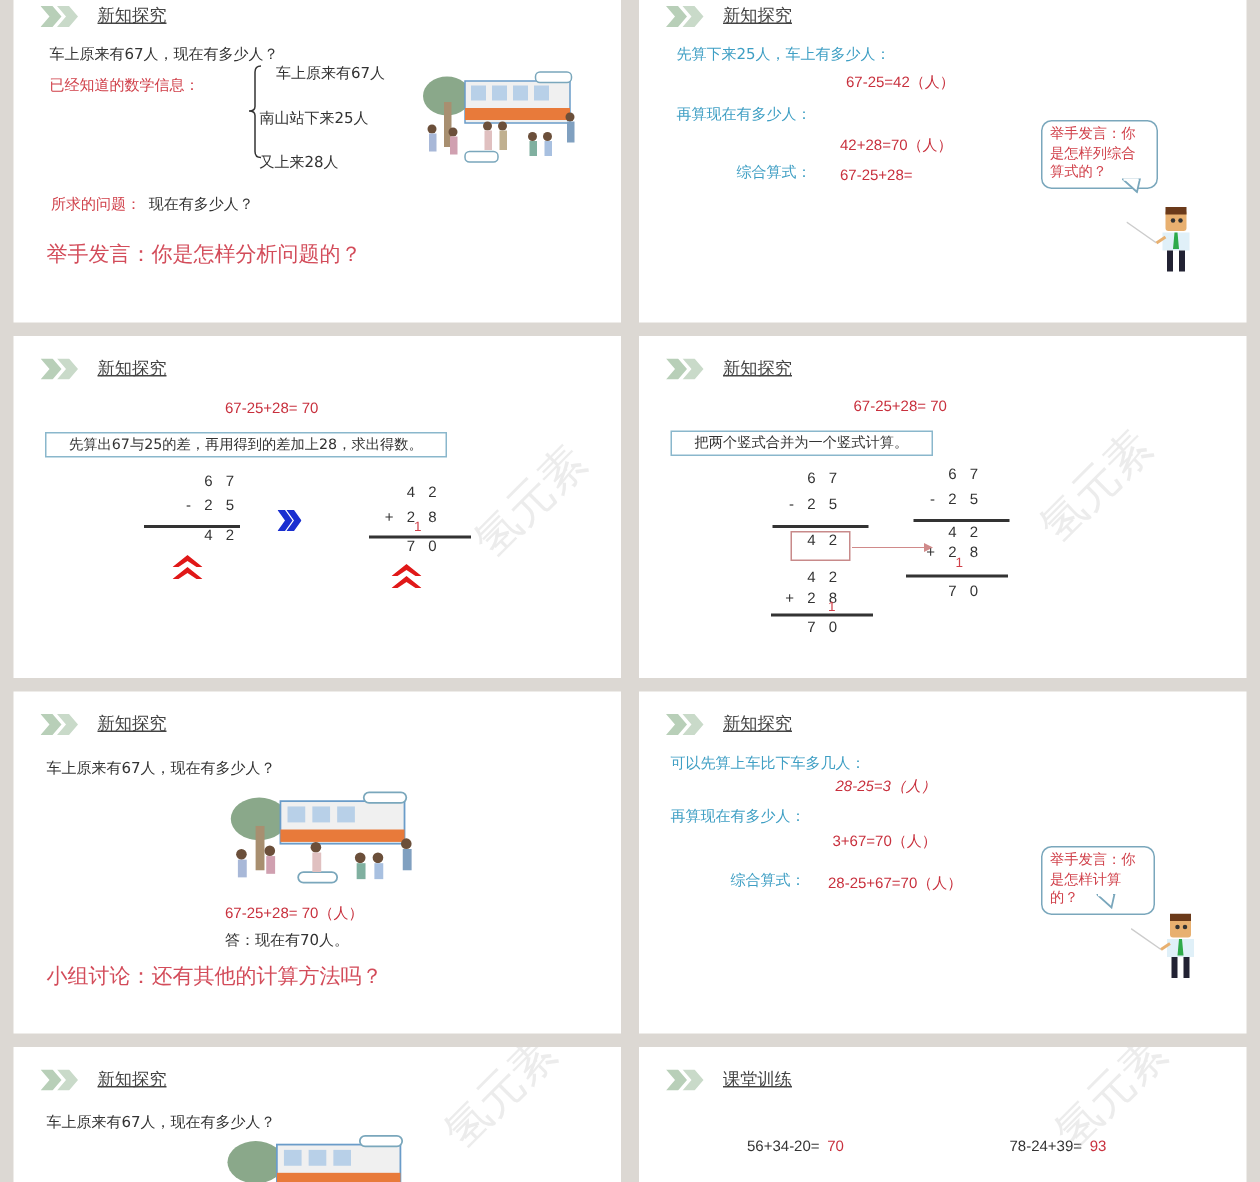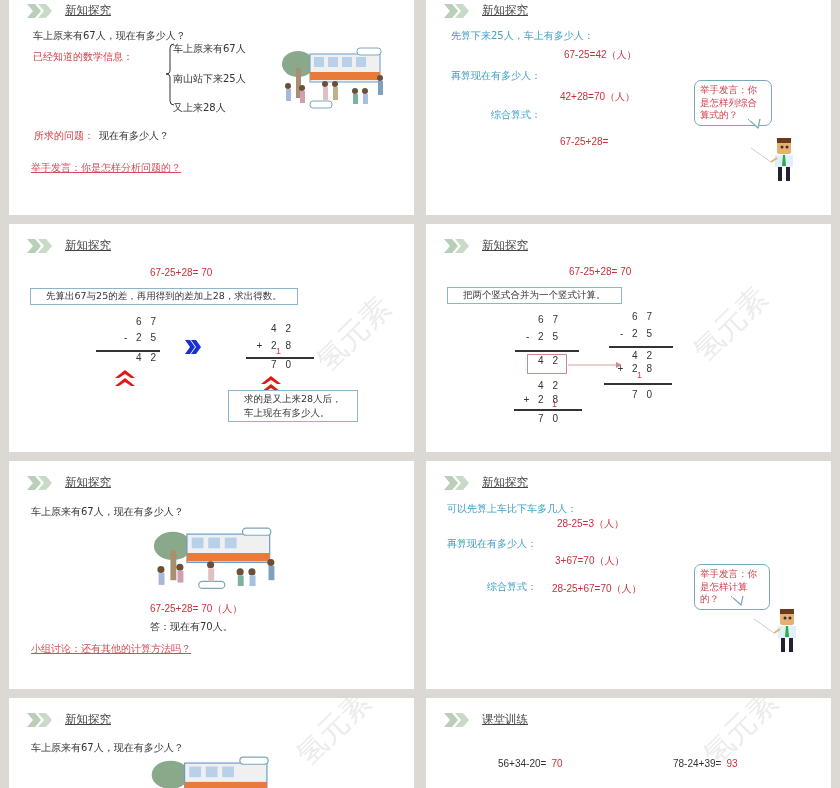--- a/index.html
+++ b/index.html
@@ -16,21 +16,21 @@
   .s8 { left: 426px; top: 698px; width: 405px; height: 100px; }
 
   .hdr { position: absolute; left: 18px; display: flex; align-items: center; }
   .chev { width: 28px; height: 14px; position: relative; margin-right: 10px; }
   .chev svg { display: block; }
   .hdr-title { font-size: 11.5px; color: #444; font-family: "DejaVu Serif", serif; text-decoration: underline; }
 
   .abs { position: absolute; white-space: nowrap; }
   .t-dark { color: #333; font-size: 10px; }
   .t-red { color: #d0404a; font-size: 10px; }
-  .t-pink { color: #d34c5a; font-size: 10px; text-decoration: underline; }
+  .t-pink { color: #d34c5a; font-size: 14px; }
   .t-blue { color: #3f9fc4; font-size: 10px; }
   .eq-red { color: #c8303d; font-size: 10px; font-family: "Liberation Sans", sans-serif; }
   .boxed { border: 1px solid #8ab7cc; padding: 1px 15px; background: #fff; }
   .bubble { position: absolute; border: 1.5px solid #7aa7bc; border-radius: 7px; background: #fff; color: #d0404a; font-size: 9.5px; line-height: 12.5px; padding: 3px 5px; }
   .col { font-family: "Liberation Sans", sans-serif; font-size: 10px; color: #333; letter-spacing: 3px; text-align: right; }
   .rule { position: absolute; height: 1.5px; background: #333; }
   .carry { color: #d0404a; font-size: 9px; font-family: "Liberation Sans", sans-serif; }
   .watermark { position: absolute; color: rgba(200,200,200,0.35); font-size: 30px; transform: rotate(-45deg); font-family: "DejaVu Serif", serif; }
 </style>
 </head>
@@ -44,21 +44,21 @@
           <polygon points="11,0 19,0 25,7 19,14 11,14 17,7" fill="#c9dac9"></polygon>
         </svg>
     </span>
     <span class="hdr-title">新知探究</span>
   </div>
   <div class="abs t-dark" style="left:24px; top:35px;">车上原来有67人，现在有多少人？</div>
   <div class="abs t-red" style="left:24px; top:56px;">已经知道的数学信息：</div>
   <svg class="abs" style="left:155px; top:49px;" width="12" height="64">
     <path d="M10,1 Q6,1 6,5 L6,28 Q6,31 2,31 Q6,31 6,34 L6,58 Q6,62 10,62" fill="none" stroke="#333" stroke-width="1"></path>
   </svg>
-  <div class="abs t-dark" style="left:164px; top:48px;text-align:right;">车上原来有67人</div>
+  <div class="abs t-dark" style="left:175px; top:48px;text-align:right;">车上原来有67人</div>
   <div class="abs t-dark" style="left:164px; top:78px;">南山站下来25人</div>
   <div class="abs t-dark" style="left:164px; top:107px;">又上来28人</div>
   <div class="abs" style="left:25px; top:130px;">
     <span class="t-red">所求的问题：</span>
     <span class="t-dark">现在有多少人？</span>
   </div>
   <div class="abs t-pink" style="left:22px; top:167px;">举手发言：你是怎样分析问题的？</div>
   <div class="abs" style="left:271px; top:52px; width:110px; height:70px;">
     <svg width="110" height="70" viewBox="0 0 110 70">
       <ellipse cx="18" cy="18" rx="16" ry="13" fill="#8aa88a"></ellipse>
@@ -97,21 +97,21 @@
           <polygon points="11,0 19,0 25,7 19,14 11,14 17,7" fill="#c9dac9"></polygon>
         </svg>
     </span>
     <span class="hdr-title">新知探究</span>
   </div>
   <div class="abs t-blue" style="left:25px; top:35px;text-align:right;">先算下来25人，车上有多少人：</div>
   <div class="abs eq-red" style="left:138px; top:54px;">67-25=42（人）</div>
   <div class="abs t-blue" style="left:25px; top:75px;">再算现在有多少人：</div>
   <div class="abs eq-red" style="left:134px; top:96px;text-align:center;">42+28=70（人）</div>
   <div class="abs t-blue" style="left:65px; top:114px;">综合算式：</div>
-  <div class="abs eq-red" style="left:134px; top:118px;margin-top:24px;">67-25+28=</div>
+  <div class="abs eq-red" style="left:134px; top:118px;">67-25+28=</div>
   <div class="bubble" style="left:268px; top:86px; width:78px;">
     <div>举手发言：你</div>
     <div>是怎样列综合</div>
     <div>算式的？</div>
   </div>
   <svg class="abs" style="left:322px; top:125px;" width="14" height="10">
       <polygon points="0,0 12,0 10,9" fill="#fff" stroke="#7aa7bc" stroke-width="1.2"></polygon>
       <line x1="1" y1="0.5" x2="11" y2="0.5" stroke="#fff" stroke-width="2"></line>
     </svg>
   <div class="abs" style="left:325px; top:144px; width:50px; height:45px;">
@@ -161,24 +161,20 @@
 
   <svg class="abs" style="left:106px; top:146px;" width="20" height="16">
     <polygon points="0,8 10,0 20,8 16,8 10,4 4,8" fill="#e01818"></polygon>
       <polygon points="0,16 10,8 20,16 16,16 10,12 4,16" fill="#e01818"></polygon>
   </svg>
   <svg class="abs" style="left:252px; top:152px;" width="20" height="16">
     <polygon points="0,8 10,0 20,8 16,8 10,4 4,8" fill="#e01818"></polygon>
       <polygon points="0,16 10,8 20,16 16,16 10,12 4,16" fill="#e01818"></polygon>
   </svg>
 
-  <div class="abs t-dark boxed" style="left:219px; top:166px; font-size:9.5px; line-height:14px;">
-    <div>求的是又上来28人后，</div>
-    <div>车上现在有多少人。</div>
-  </div>
   <div class="watermark" style="left:300px; top:90px;">氢元素</div>
 </div>
 
 <div class="slide s4">
   <div class="hdr" style="top:14px;">
     <span class="chev">
       <svg width="28" height="14" viewBox="0 0 28 14">
           <polygon points="0,0 8,0 14,7 8,14 0,14 6,7" fill="#b8cfb8"></polygon>
           <polygon points="11,0 19,0 25,7 19,14 11,14 17,7" fill="#c9dac9"></polygon>
         </svg>
@@ -259,21 +255,21 @@
   <div class="hdr" style="top:14px;">
     <span class="chev">
       <svg width="28" height="14" viewBox="0 0 28 14">
           <polygon points="0,0 8,0 14,7 8,14 0,14 6,7" fill="#b8cfb8"></polygon>
           <polygon points="11,0 19,0 25,7 19,14 11,14 17,7" fill="#c9dac9"></polygon>
         </svg>
     </span>
     <span class="hdr-title">新知探究</span>
   </div>
   <div class="abs t-blue" style="left:21px; top:41px;">可以先算上车比下车多几人：</div>
-  <div class="abs eq-red" style="left:131px; top:56px;">28-25=3（人）</div>
+  <div class="abs eq-red" style="left:131px; top:56px;font-style:italic;">28-25=3（人）</div>
   <div class="abs t-blue" style="left:21px; top:76px;">再算现在有多少人：</div>
   <div class="abs eq-red" style="left:129px; top:93px;">3+67=70（人）</div>
   <div class="abs t-blue" style="left:61px; top:119px;">综合算式：</div>
   <div class="abs eq-red" style="left:126px; top:121px;">28-25+67=70（人）</div>
   <div class="bubble" style="left:268px; top:103px; width:76px;">
     <div>举手发言：你</div>
     <div>是怎样计算的？</div>
   </div>
   <svg class="abs" style="left:305px; top:135px;" width="14" height="10">
       <polygon points="0,0 12,0 10,9" fill="#fff" stroke="#7aa7bc" stroke-width="1.2"></polygon>

